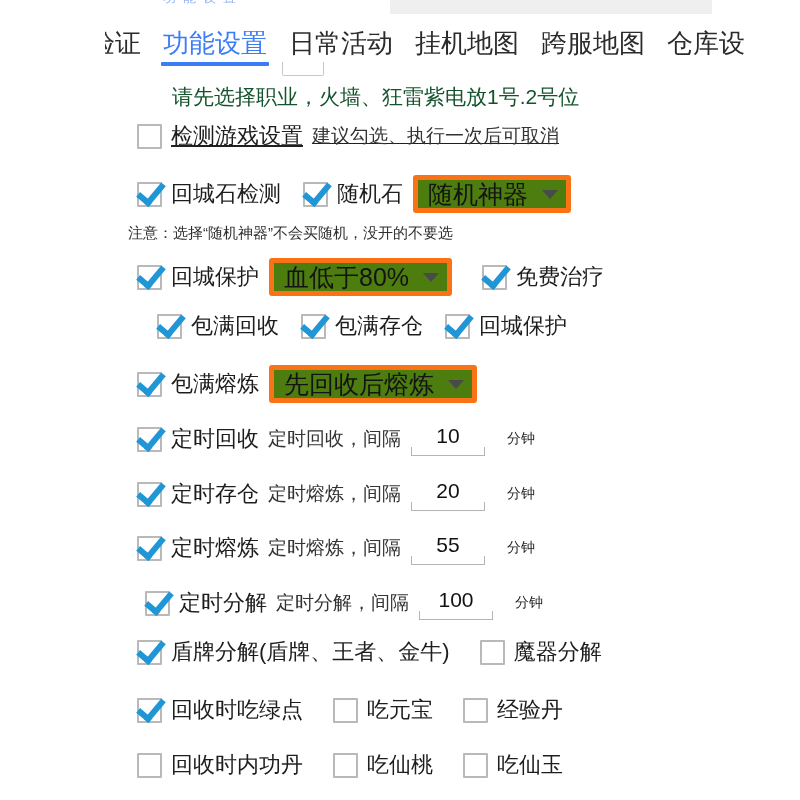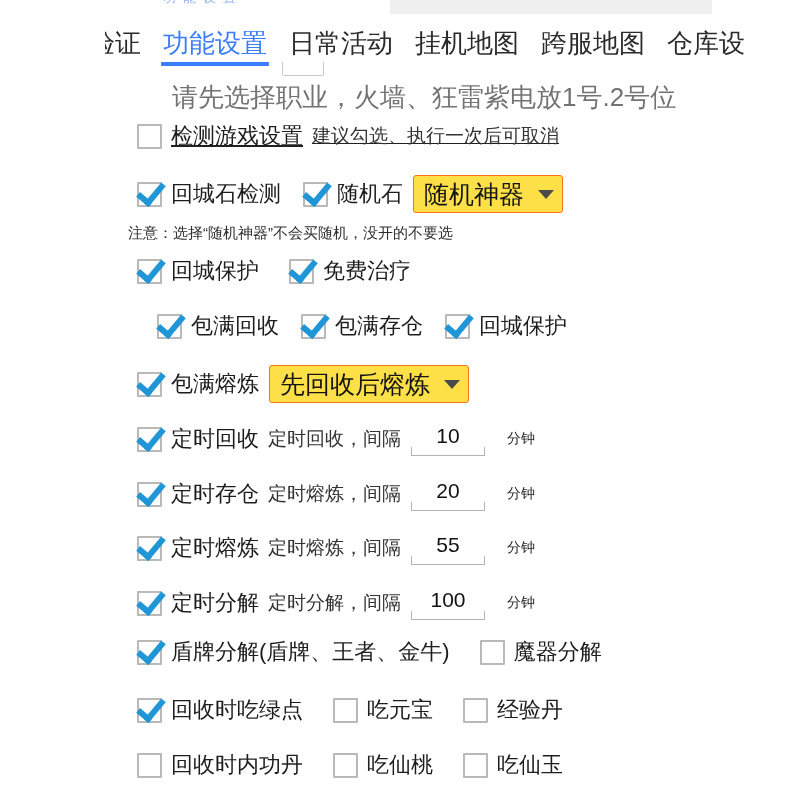--- a/index.html
+++ b/index.html
@@ -102,22 +102,22 @@
 
   
   .row {
     position: absolute;
     display: flex;
     align-items: center;
     white-space: nowrap;
   }
 
   .note {
-    font-size: 26px;
-    color: #737373;
+    font-size: 21px;
+    color: #14532d;
     line-height: 26px;
   }
   .note.sub {
     font-size: 15px;
     color: #2f2f2f;
   }
 
   
   .cb {
     position: relative;
@@ -154,23 +154,23 @@
     font-size: 19px;
     color: #333;
   }
   .gap-lbl { margin-left: 9px; }
 
   
   .sel {
     display: inline-flex;
     align-items: center;
     justify-content: space-between;
-    border: 1px solid #f97316;
+    border: 5px solid #f97316;
     border-radius: 3px;
-    background: #fde047;
+    background: #4d7c0f;
     height: 38px;
     padding: 0 8px 0 10px;
     margin-left: 10px;
   }
   .sel .sel-val {
     font-size: 25px;
     line-height: 28px;
     color: #141414;
   }
   .sel .caret {
@@ -220,21 +220,21 @@
   #r-note1   { left: 172px; top: 84px; }
   #r-detect  { left: 137px; top: 123px; text-decoration: underline; }
   #r-stone   { left: 137px; top: 175px; }
   #r-note2   { left: 128px; top: 220px; }
   #r-protect { left: 137px; top: 258px; }
   #r-full1   { left: 137px; top: 313px; padding-left: 20px; }
   #r-smelt   { left: 137px; top: 365px; }
   #r-t1      { left: 137px; top: 422px; }
   #r-t2      { left: 137px; top: 477px; }
   #r-t3      { left: 137px; top: 531px; }
-  #r-t4      { left: 137px; top: 586px; }
+  #r-t4      { left: 145px; top: 586px; }
   #r-shield  { left: 137px; top: 639px; }
   #r-eat1    { left: 137px; top: 697px; }
   #r-eat2    { left: 137px; top: 752px; justify-content: flex-end; }
 
   .inline-gap { width: 22px; flex: 0 0 auto; }
   .inline-gap.wide { width: 30px; }
 </style>
 </head>
 <body>
 
@@ -271,20 +271,24 @@
       <span class="sel-val">随机神器</span>
       <span class="caret"></span>
     </span>
   </div>
 
   <div class="row note sub" id="r-note2">注意：选择“随机神器”不会买随机，没开的不要选</div>
 
   <div class="row" id="r-protect">
     <span class="cb checked"></span>
     <span class="lbl">回城保护</span>
+    <span class="sel">
+      <span class="sel-val">血低于80%</span>
+      <span class="caret"></span>
+    </span>
     <span class="inline-gap wide"></span>
     <span class="cb checked"></span>
     <span class="lbl">免费治疗</span>
   </div>
 
   <div class="row" id="r-full1">
     <span class="cb checked"></span>
     <span class="lbl">包满回收</span>
     <span class="inline-gap"></span>
     <span class="cb checked"></span>

